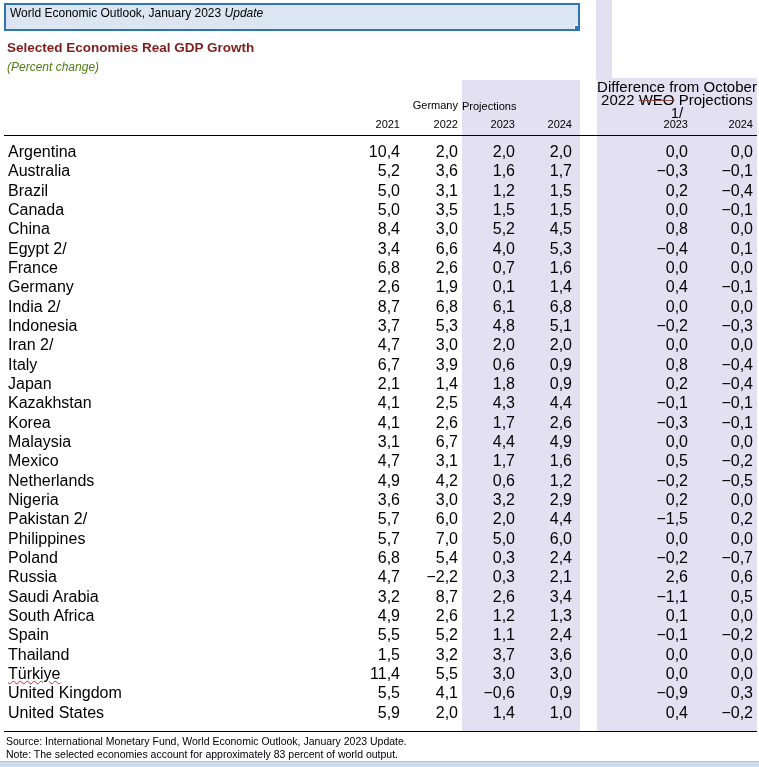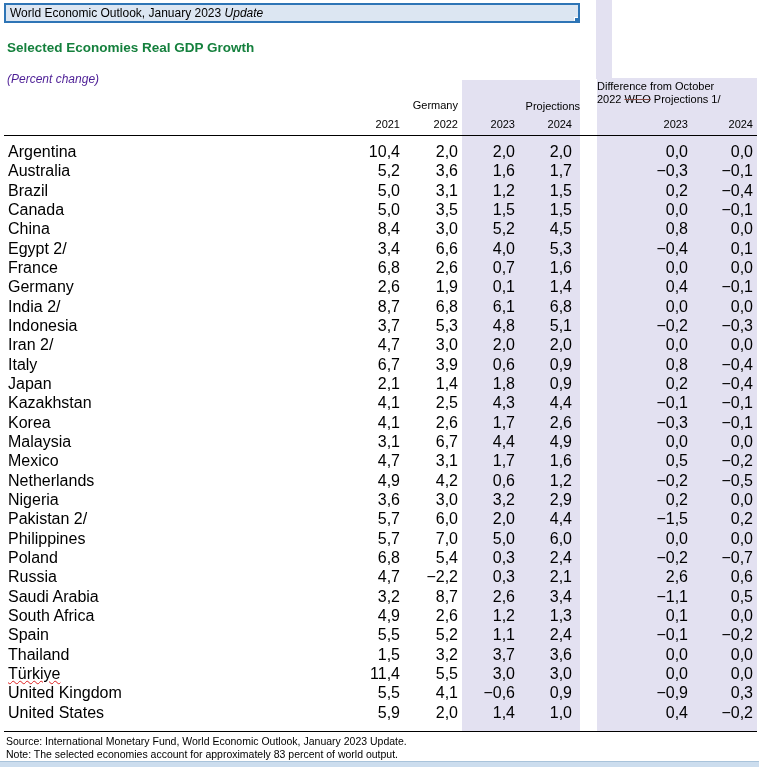--- a/index.html
+++ b/index.html
@@ -11,42 +11,42 @@
     color:#000;
     overflow:hidden;
   }
   
   .bg{position:absolute;background:#e3e1f1;}
   .bg-proj{left:462px;top:80px;width:118px;height:652px;}
   .bg-diff{left:597px;top:78px;width:160px;height:654px;}
   .bg-strip{left:596px;top:0;width:16px;height:79px;}
   
   .title-cell{
-    position:absolute;left:4px;top:3px;width:576px;height:20px;
+    position:absolute;left:4px;top:3px;width:576px;height:28px;
     box-sizing:border-box;background:#dce6f2;border:2px solid #2e75b6;
     font-size:12px;line-height:16px;padding-left:4px;white-space:nowrap;overflow:hidden;
   }
   .title-cell i{font-style:italic;}
   .fill-handle{position:absolute;right:-4px;bottom:-4px;width:6px;height:6px;background:#2e75b6;border:1px solid #fff;}
-  .heading{position:absolute;left:7px;top:40px;font-size:13.5px;font-weight:bold;color:#15803d;}
-  .subheading{position:absolute;left:7px;top:60px;font-size:12px;font-style:italic;color:#4c1d95;margin-top:12px;}
+  .heading{position:absolute;left:7px;top:40px;font-size:13.5px;font-weight:bold;color:#7f1d1d;}
+  .subheading{position:absolute;left:7px;top:60px;font-size:12px;font-style:italic;color:#4d7c0f;}
   
   .cell{position:absolute;white-space:nowrap;}
   .num{text-align:right;}
   .country{left:8px;width:330px;text-align:left;}
   .col0{left:340px;width:60px;}
   .col1{left:398px;width:60px;}
   .col2{left:455px;width:60px;}
   .col3{left:512px;width:60px;}
   .col4{left:628px;width:60px;}
   .col5{left:693px;width:60px;}
   
   .h-estimate{position:absolute;left:398px;top:99px;width:60px;text-align:right;font-size:11px;}
-  .h-projections{position:absolute;left:462px;top:100px;width:118px;text-align:right;font-size:11px;}
-  .h-diff{position:absolute;left:597px;top:80px;width:160px;text-align:left;font-size:11px;line-height:13px;}
+  .h-projections{position:absolute;left:462px;top:100px;width:118px;text-align:left;font-size:11px;}
+  .h-diff{position:absolute;left:597px;top:80px;width:160px;text-align:center;font-size:15px;line-height:13px;}
   .strike{text-decoration:line-through;text-decoration-thickness:1px;text-decoration-color:#8a4a44;}
   .years{position:absolute;left:0;top:115px;width:759px;height:18px;line-height:18px;font-size:11px;padding-left:41px;}
   .rule{position:absolute;left:4px;width:753px;height:1px;background:#000;}
   .rule-top{top:135px;}
   .rule-bottom{top:731px;}
   
   .tbody{position:absolute;left:0;top:142px;width:759px;}
   .row{position:relative;height:19.33px;line-height:19.33px;font-size:16px;}
   .squiggle{text-decoration:underline;text-decoration-style:wavy;text-decoration-color:#d22;text-decoration-thickness:1px;}
   

